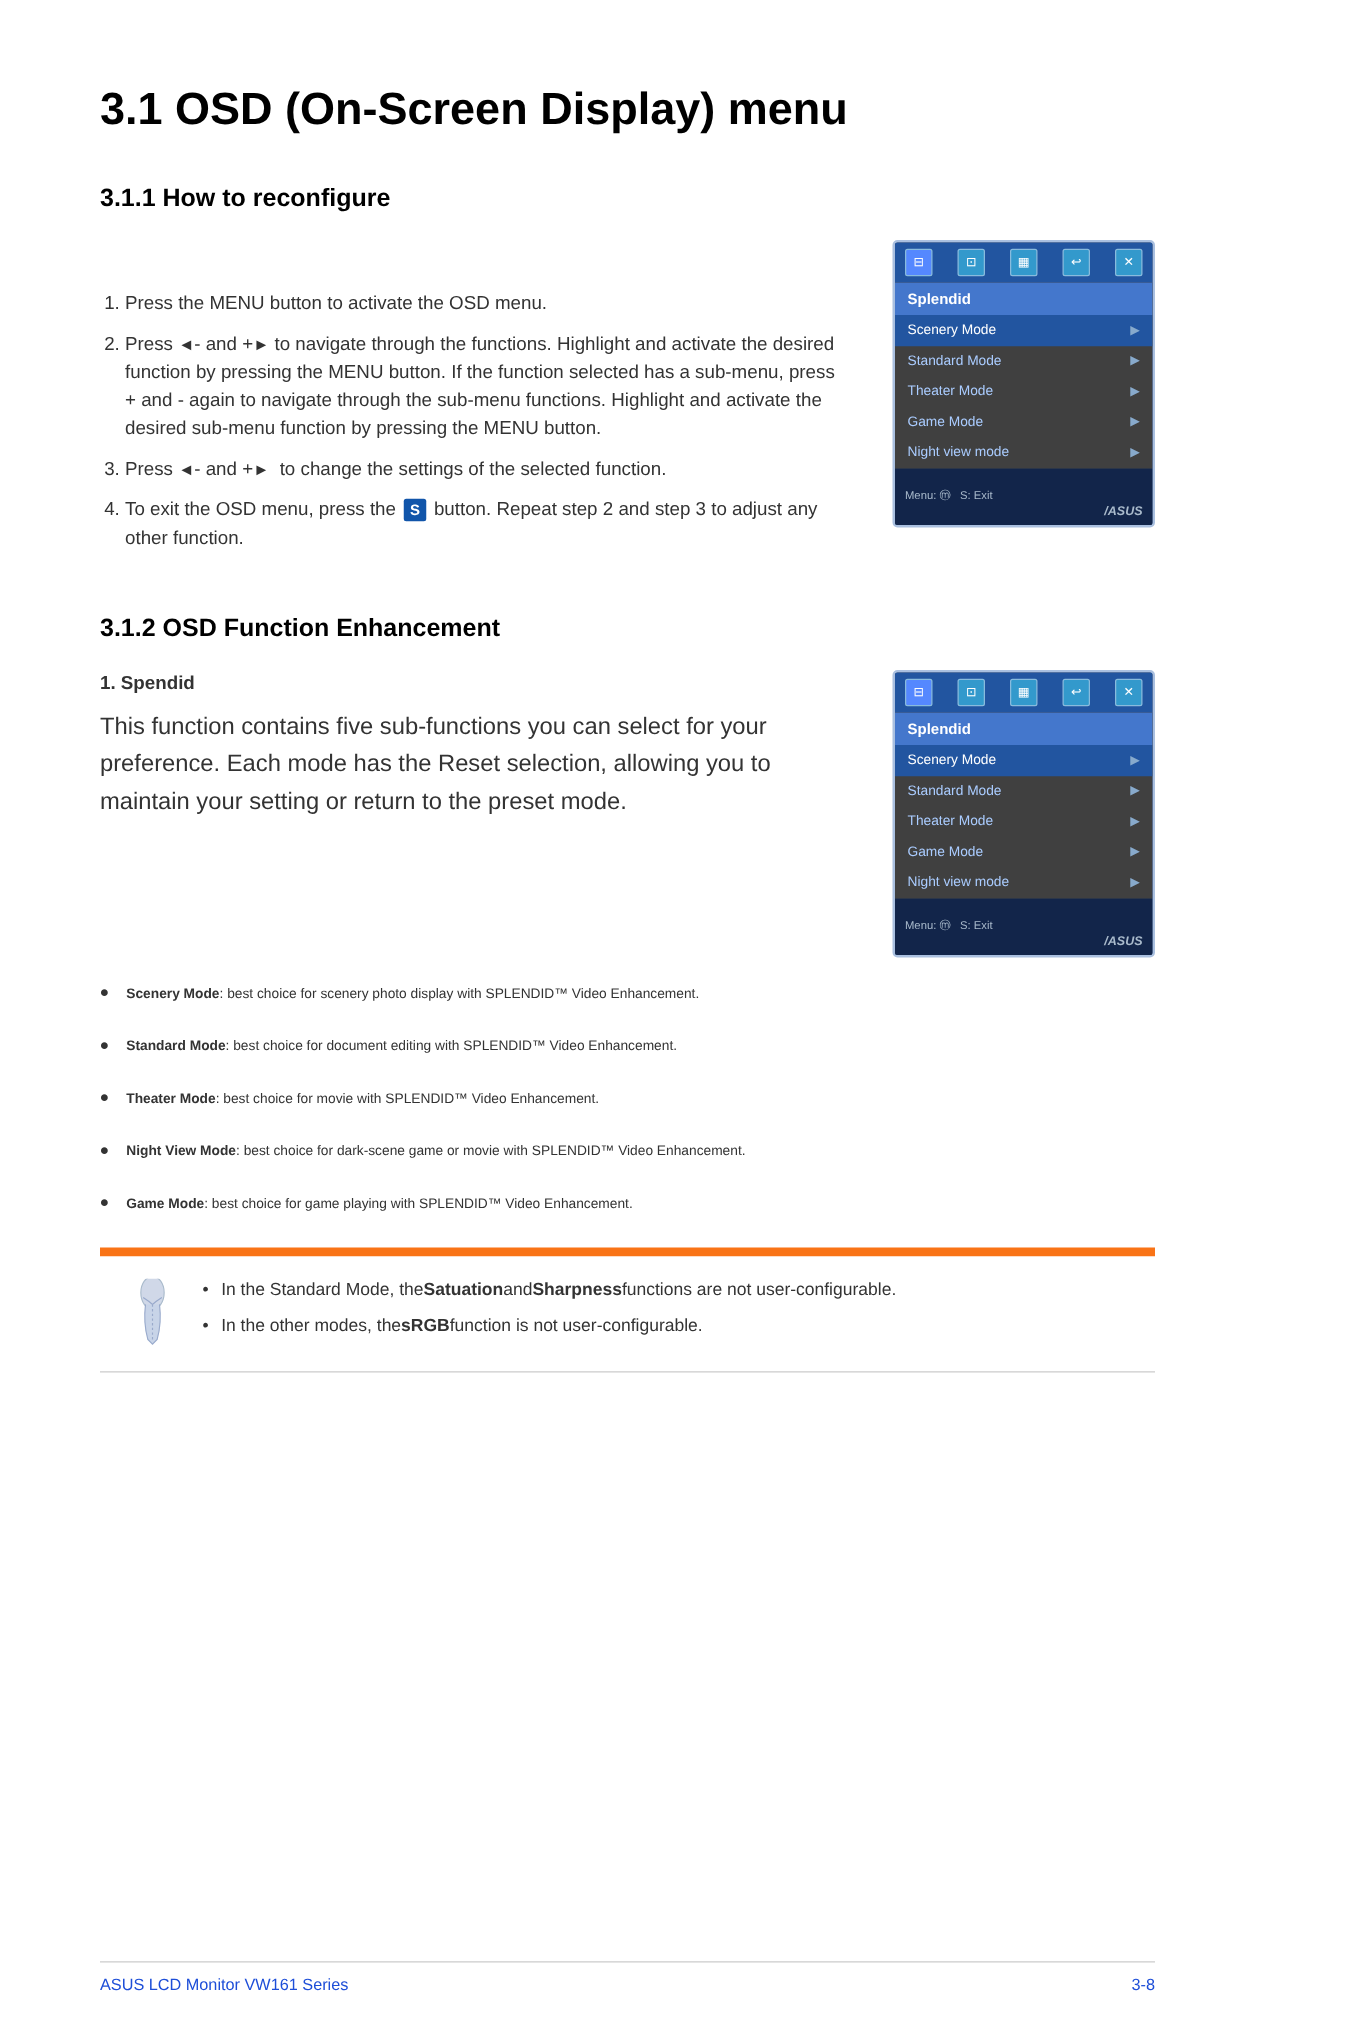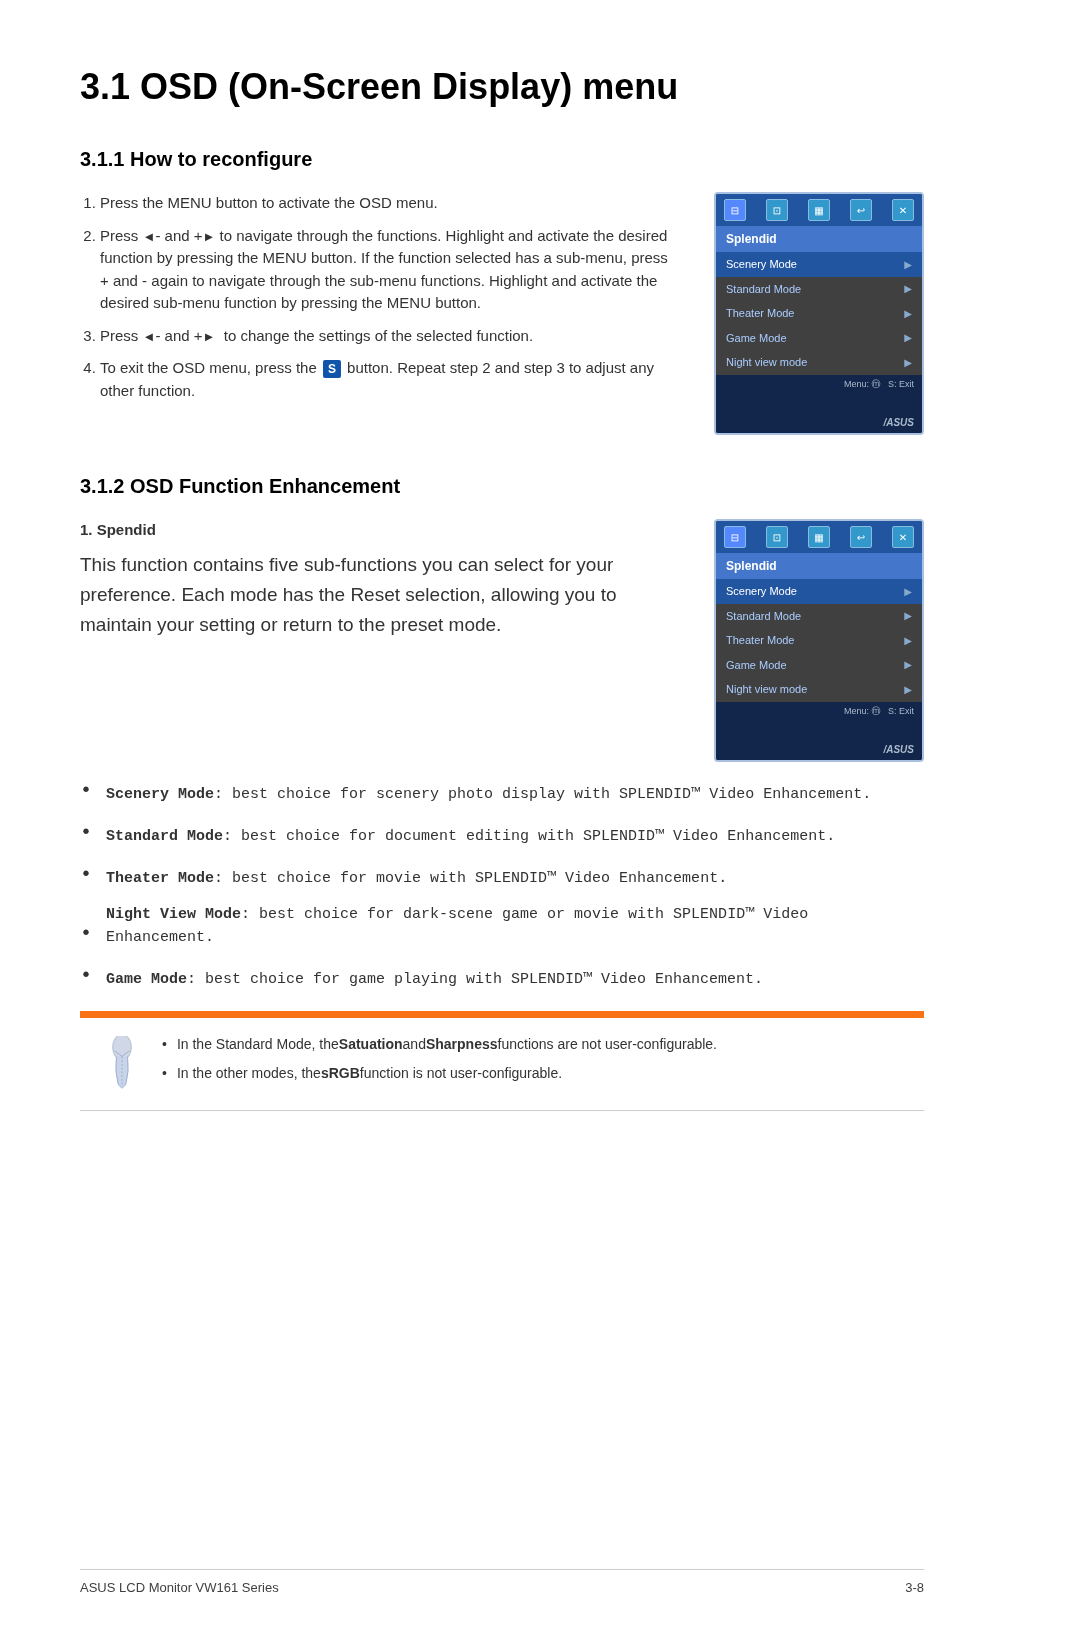--- a/index.html
+++ b/index.html
@@ -96,54 +96,53 @@
       background: #2255a0;
       color: #ffffff;
     }
     .osd-menu-item .arrow {
       font-size: 10px;
       color: #88aacc;
     }
     .osd-footer {
       background: #12254a;
       display: flex;
-      align-items: flex-end;
+      align-items: center;
       justify-content: space-between;
       padding: 3px 8px;
       font-size: 9px;
       color: #aabbcc;
-      flex-direction: column;
     }
     .osd-footer .asus-logo {
       font-style: italic;
       font-weight: bold;
       color: #aabbcc;
       font-size: 10px;
       margin-top: 24px;
     }
     ol.steps {
       padding-left: 20px;
       margin-bottom: 10px;
+      margin-top: 40px;
     }
     ol.steps li {
       margin-bottom: 10px;
       font-size: 15px;
     }
     .bullet-list {
       list-style: none;
       padding-left: 0;
       margin-top: 16px;
     }
     .bullet-list li {
       display: flex;
-      align-items: flex-end;
+      align-items: center;
       margin-bottom: 14px;
-      font-size: 15px;
+      font-size: 11px;
       line-height: 1.5;
-      font-family: Liberation Mono, monospace;
     }
     .bullet-list li::before {
       content: "•";
       font-size: 20px;
       margin-right: 14px;
       margin-top: -2px;
       flex-shrink: 0;
     }
     .bold { font-weight: bold; }
     .note-box {
@@ -185,21 +184,21 @@
     .page-footer {
       position: absolute;
       bottom: 30px;
       left: 80px;
       right: 80px;
       border-top: 1px solid #cccccc;
       padding-top: 8px;
       display: flex;
       justify-content: space-between;
       font-size: 13px;
-      color: #404040;
+      color: #1d4ed8;
     }
     .inline-icon-s {
       display: inline-block;
       background: #1155aa;
       color: #fff;
       font-weight: bold;
       font-size: 12px;
       width: 18px;
       height: 18px;
       line-height: 18px;

